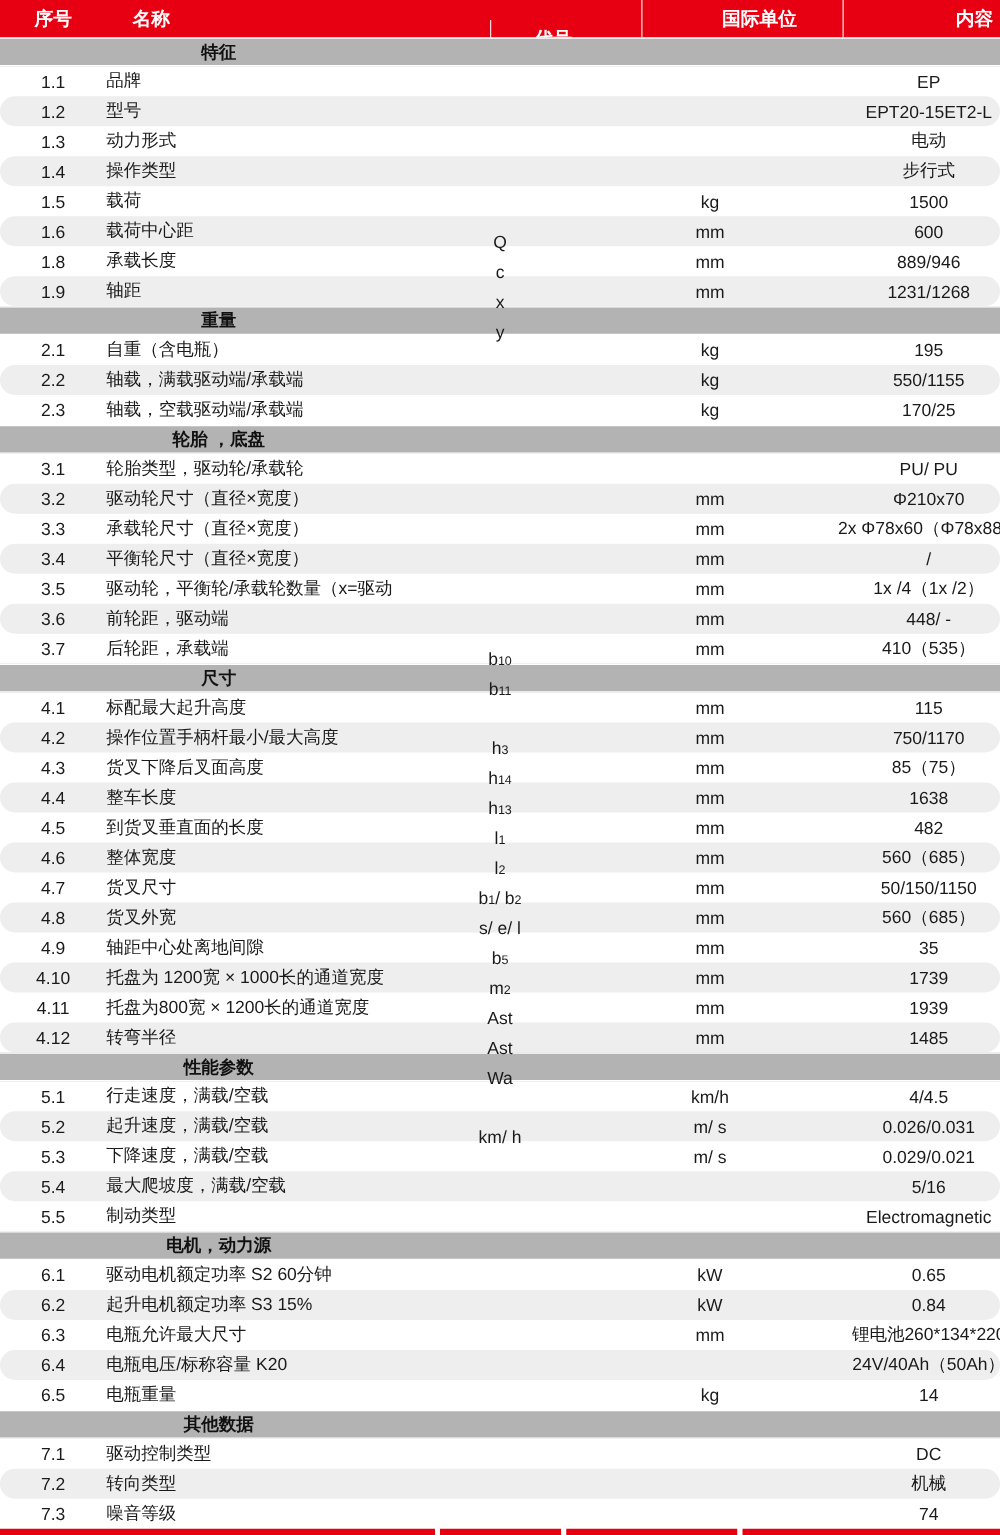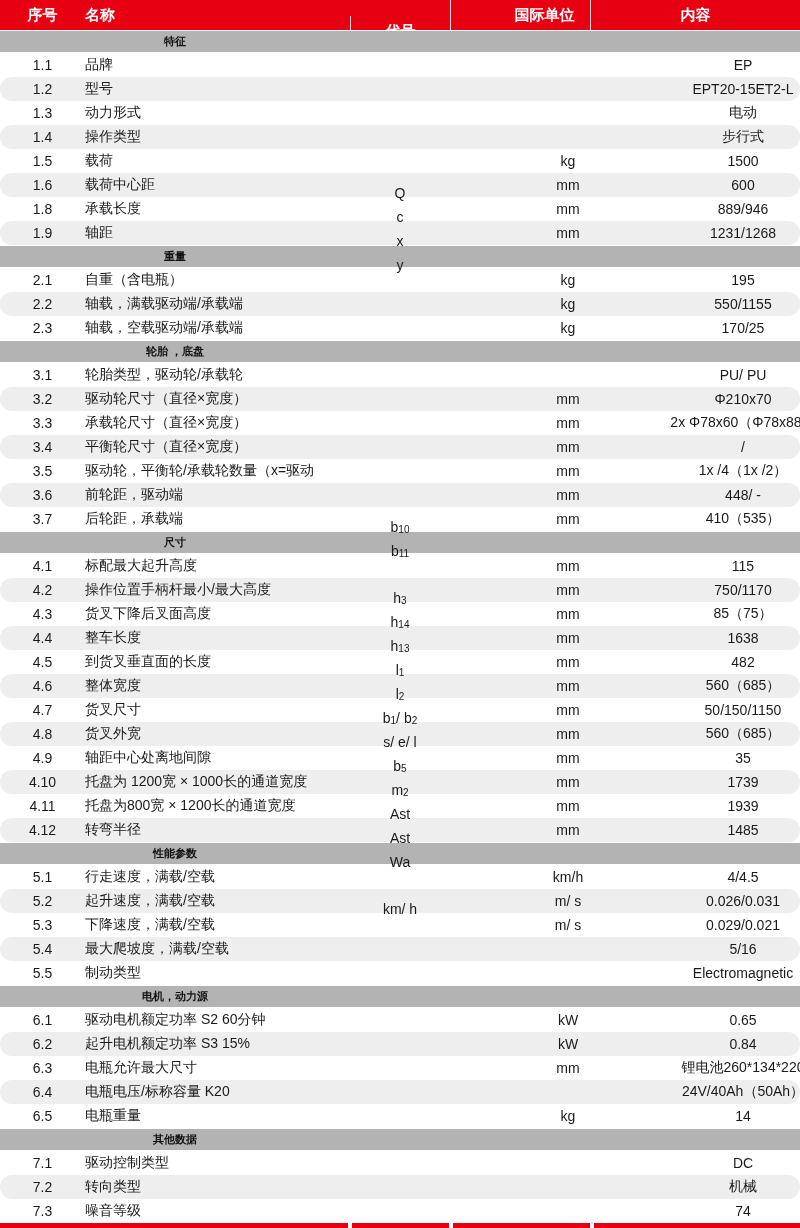--- a/index.html
+++ b/index.html
@@ -1,33 +1,33 @@
 <!DOCTYPE html>
 <html><head>
 <meta charset="utf-8">
 <style>
   html,body{margin:0;padding:0;background:#ffffff;}
   body{font-family:"Liberation Sans","DejaVu Sans",sans-serif;color:#1a1a1a;}
   .spec-table{width:800px;height:1228px;overflow:hidden;display:flex;flex-direction:column;}
   
   .thead{display:flex;height:30px;flex:0 0 30px;background:#e60012;color:#ffffff;
-         font-weight:bold;font-size:15px;align-items:center;}
+         font-weight:bold;font-size:15px;align-items:center;gap:21px;}
   .thead .c{height:100%;display:flex;align-items:center;justify-content:center;box-sizing:border-box;}
   .thead .c.sep{border-left:1px solid rgba(255,255,255,.85);}
   
   .col-no{width:85px;flex:0 0 85px;}
   .col-name{width:265px;flex:0 0 265px;}
   .col-code{width:100px;flex:0 0 100px;margin-top:32px;}
   .col-unit{width:140px;flex:0 0 140px;padding-left:48px;}
   .col-val{width:210px;flex:0 0 210px;}
   .thead .col-name{justify-content:flex-start;}
   
   .section-row{height:23px;flex:0 0 23px;background:#b3b3b3;display:flex;align-items:center;
                border-top:1px solid #ffffff;border-bottom:1px solid #ffffff;box-sizing:border-box;}
-  .section-title{width:350px;text-align:center;font-weight:bold;font-size:11px;color:#111;}
+  .section-title{width:350px;text-align:center;font-weight:bold;font-size:14px;color:#111;}
   
   .row{display:flex;height:24px;flex:0 0 24px;font-size:14px;align-items:flex-start;}
   .row.alt{background:#eeeeee;border-radius:12px;}
   .row .c{height:100%;display:flex;align-items:center;justify-content:center;}
   .row .c.col-name{justify-content:flex-start;}
   .row sub{font-size:10px;line-height:1;position:relative;top:3px;}
   
   .footer-bar{margin-top:auto;height:5px;flex:0 0 5px;display:flex;background:#ffffff;}
   .footer-bar .seg{background:#e60012;height:100%;}
   .footer-bar .gap{background:#ffffff;height:100%;width:4px;flex:0 0 4px;}

